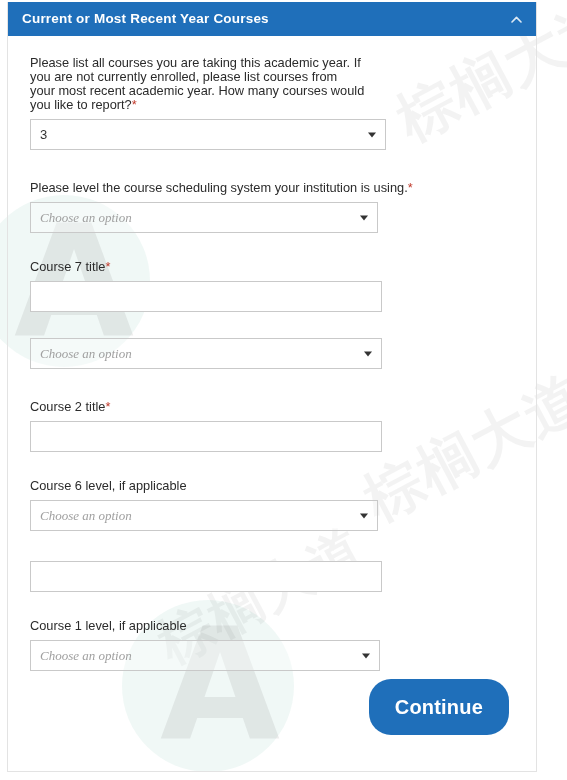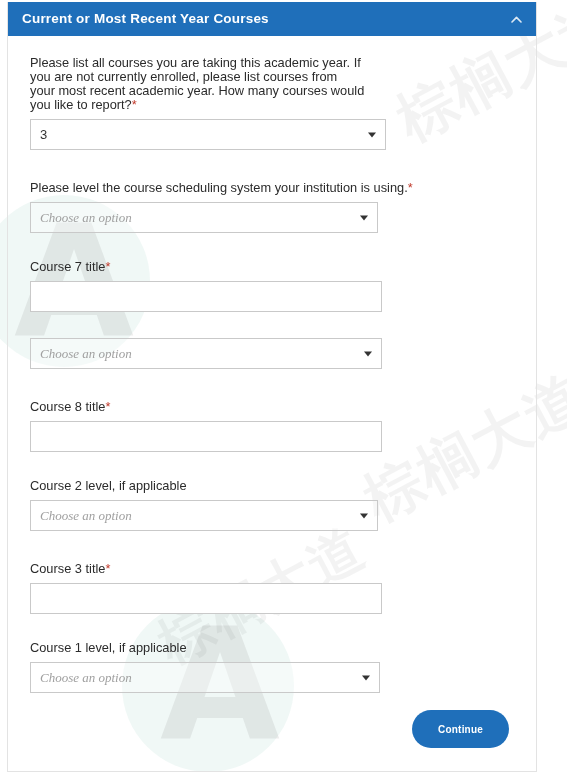--- a/index.html
+++ b/index.html
@@ -190,24 +190,24 @@
     display: flex;
     align-items: center;
     justify-content: flex-end;
   }
   .btn-continue {
     background: #1f6fba;
     color: #ffffff;
     border: none;
     border-radius: 22px;
     font-family: "Liberation Sans", sans-serif;
-    font-size: 10px;
+    font-size: 20px;
     font-weight: 700;
     padding: 0 26px;
-    height: 38px;
+    height: 56px;
     cursor: pointer;
     letter-spacing: 0.2px;
   }
 </style>
 </head>
 <body>
 
 <div id="screen">
 
   <div class="wm-layer">
@@ -265,40 +265,39 @@
       <div class="field-group">
         <div class="ctl select translucent w-352">
           <span class="ph">Choose an option</span>
           <span class="caret"></span>
         </div>
       </div>
 
       <div class="sp-30"></div>
 
       <div class="field-group">
-        <p class="q-label"><span>Course 8 title</span><span class="req">*</span></p>
+        <p class="q-label"><span>Course 2 title</span><span class="req">*</span></p>
         <div class="ctl text w-352">
           <span></span>
         </div>
       </div>
 
       <div class="sp-26"></div>
 
       <div class="field-group">
-        <p class="q-label">Course 2 level, if applicable</p>
+        <p class="q-label">Course 6 level, if applicable</p>
         <div class="ctl select translucent w-348">
           <span class="ph">Choose an option</span>
           <span class="caret"></span>
         </div>
       </div>
 
       <div class="sp-30"></div>
 
       <div class="field-group">
-        <p class="q-label"><span>Course 3 title</span><span class="req">*</span></p>
         <div class="ctl text w-352">
           <span></span>
         </div>
       </div>
 
       <div class="sp-26"></div>
 
       <div class="field-group">
         <p class="q-label">Course 1 level, if applicable</p>
         <div class="ctl select translucent w-350">

